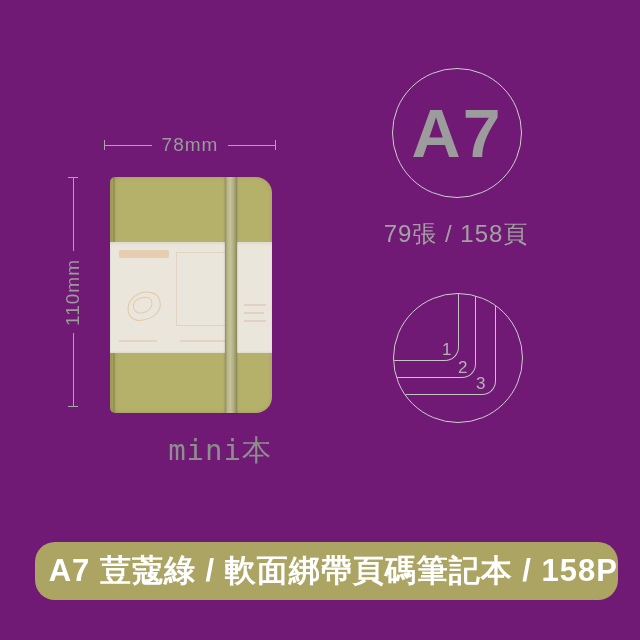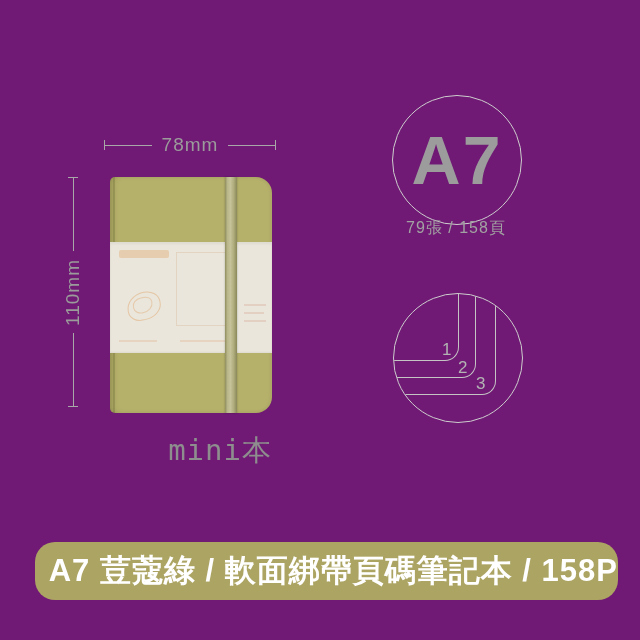--- a/index.html
+++ b/index.html
@@ -42,26 +42,26 @@
   .bb-l2{left:134px;top:70px;width:20px;}
   .bb-l3{left:134px;top:78px;width:22px;}
   .bb-l4{left:9px;top:98px;width:38px;background:rgba(215,140,80,.2);}
   .bb-l5{left:70px;top:98px;width:52px;background:rgba(215,140,80,.2);}
   .elastic{position:absolute;left:115px;top:0;bottom:0;width:12px;
     background:linear-gradient(90deg,#8f8c5e 0%,#b9b68a 20%,#c6c39a 45%,#b0ad7e 72%,#8a875a 100%);
     box-shadow:0 0 2px rgba(0,0,0,.25);}
   .mini-caption{position:absolute;left:110px;top:431px;width:162px;text-align:right;
     font-family:"DejaVu Sans Mono",monospace;font-size:29px;color:#8e8e8e;letter-spacing:1px;}
   
-  .size-circle{position:absolute;left:392px;top:95px;width:128px;height:128px;
+  .size-circle{position:absolute;left:392px;top:68px;width:128px;height:128px;
     border:1px solid var(--circle-border);border-radius:50%;
     display:flex;align-items:center;justify-content:center;}
   .size-circle .badge{font-size:68px;font-weight:bold;color:#9c9c9c;letter-spacing:2px;}
   .sheets{position:absolute;left:366px;top:218px;width:180px;text-align:center;
-    font-size:16px;color:#a2a2a2;letter-spacing:1px;}
+    font-size:24px;color:#a2a2a2;letter-spacing:1px;}
   
   .pages-circle{position:absolute;left:393px;top:293px;width:128px;height:128px;
     border:1px solid var(--circle-border);border-radius:50%;overflow:hidden;}
   .page{position:absolute;left:-30px;top:-30px;
     border-right:1px solid var(--line-soft);border-bottom:1px solid var(--line-soft);
     border-bottom-right-radius:14px;}
   .p1{width:94px;height:96px;}
   .p2{width:111px;height:113px;}
   .p3{width:131px;height:130px;}
   .pnum{position:absolute;font-size:17px;color:#b3b3b3;}

